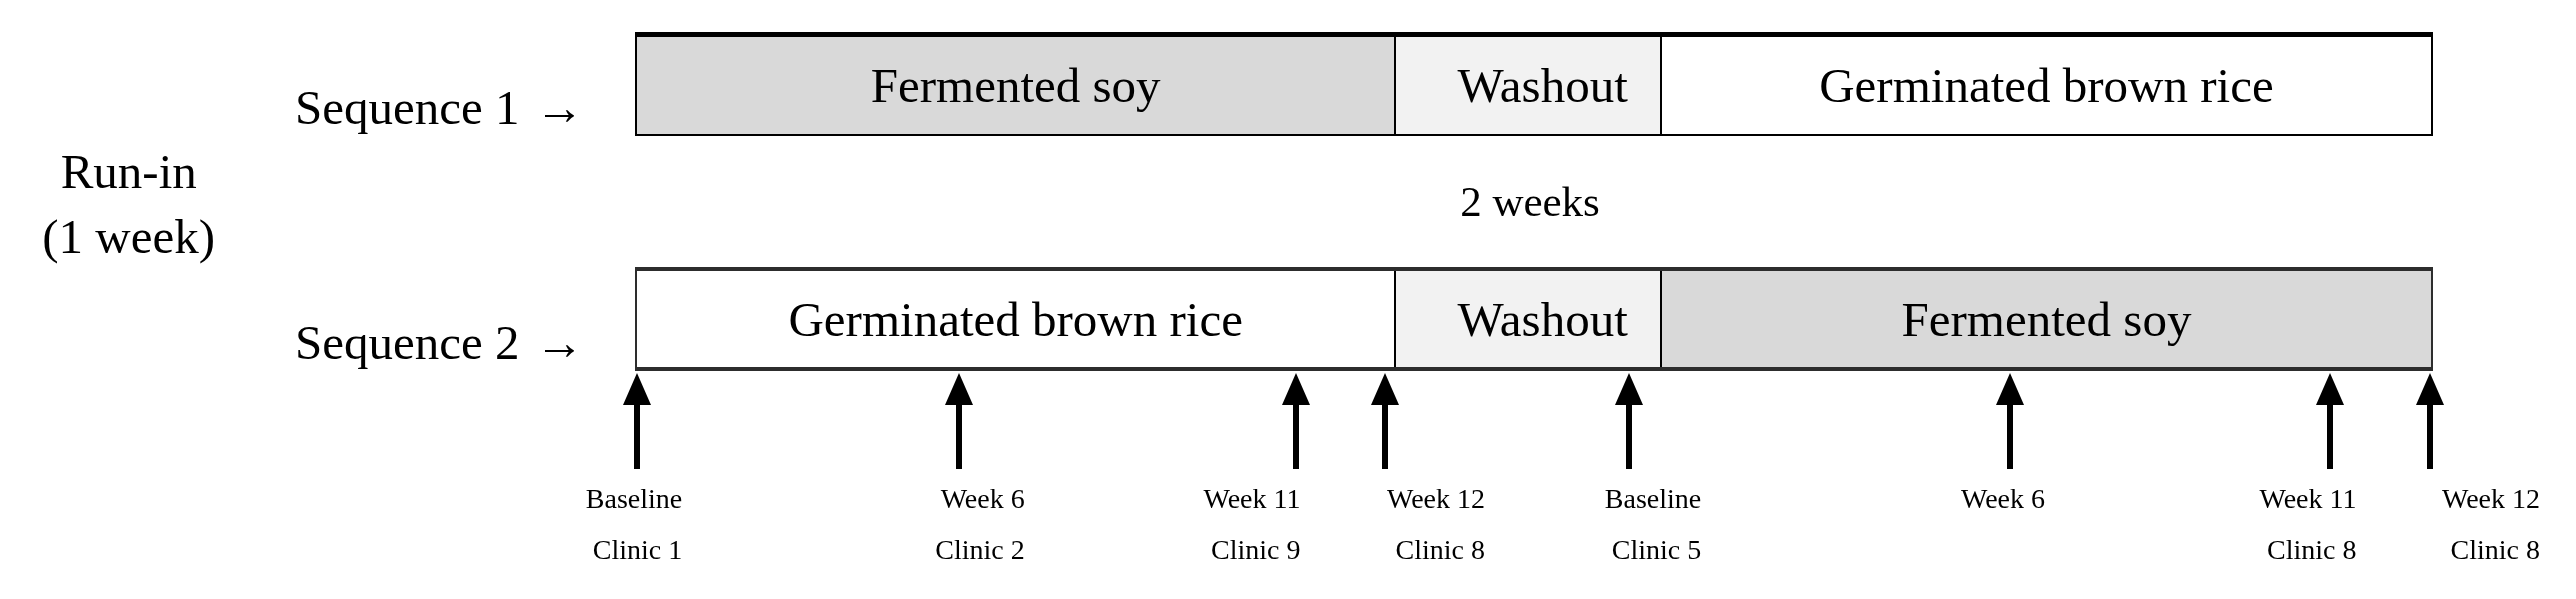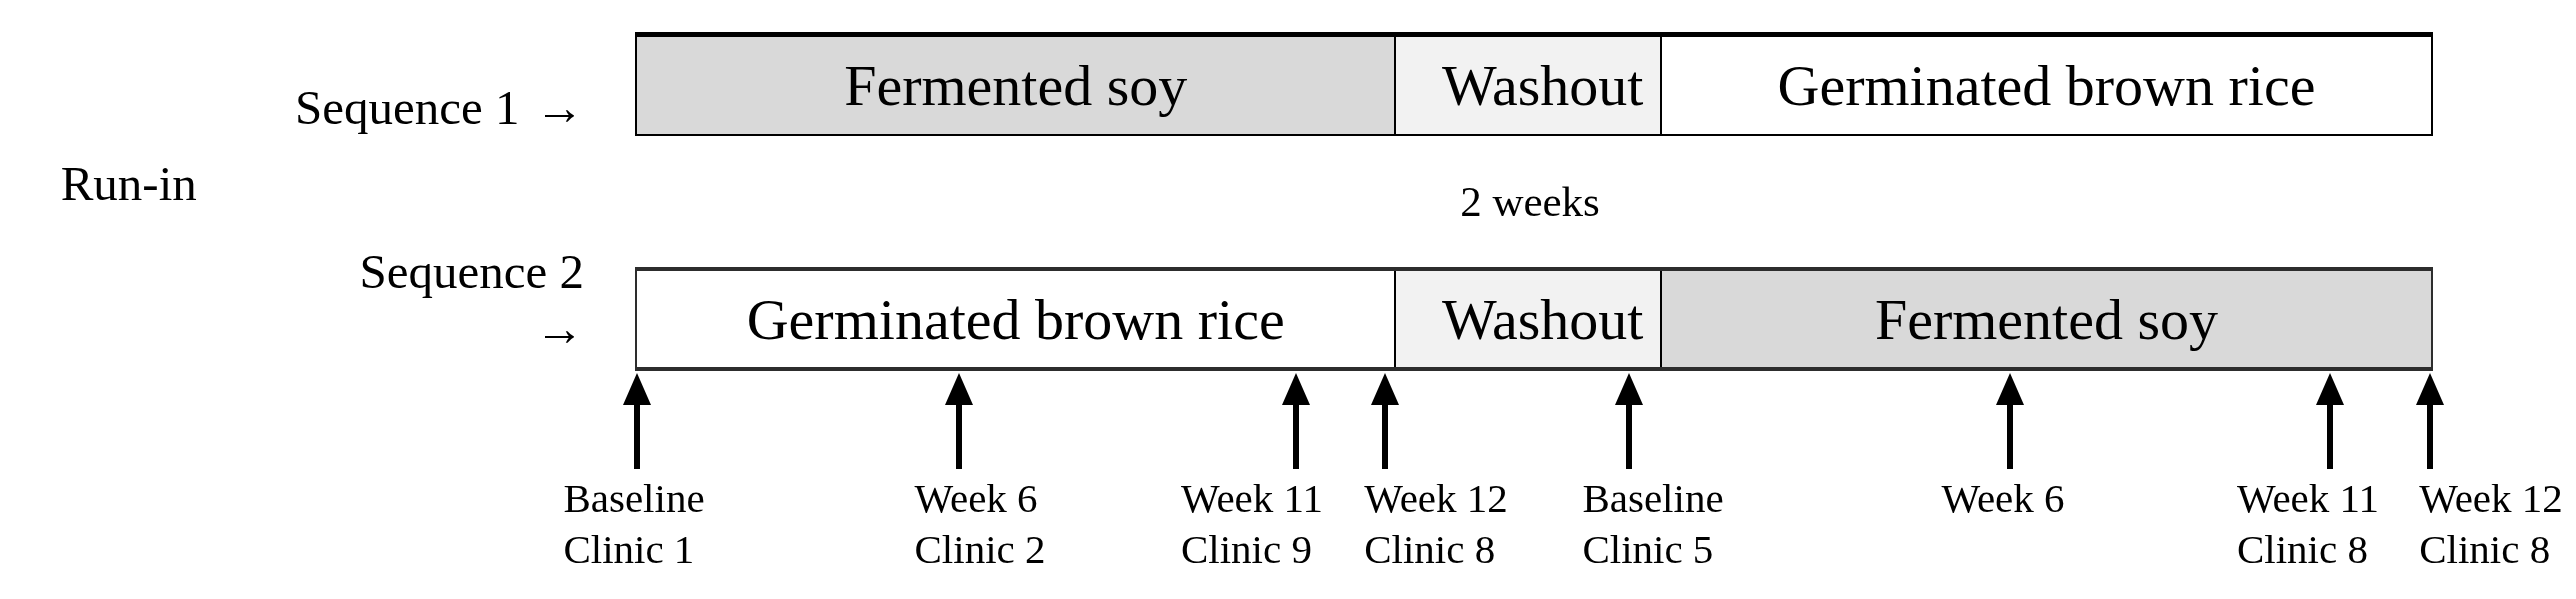--- a/index.html
+++ b/index.html
@@ -13,45 +13,44 @@
     overflow: hidden;
   }
 
   
   .runin {
     position: absolute;
     left: 12.7px; top: 139px; width: 232px;
     text-align: center;
     font-size: 49px; line-height: 65px;
     white-space: nowrap;
-    margin-top: 12px;
   }
   .seq-label {
     position: absolute;
     left: 190px; width: 394px; height: 104px;
     display: flex; align-items: flex-end; justify-content: flex-end;
     font-size: 49px; white-space: nowrap;
   }
   .seq-label.s1 { top: 32px; }
-  .seq-label.s2 { top: 253px; flex-direction: column; }
+  .seq-label.s2 { top: 267px; }
   .seq-label .arrow-glyph { margin-left: 15.5px; }
 
   
   .bar {
     position: absolute;
     left: 635px; width: 1798px; height: 104px;
     box-sizing: border-box;
     border: 2.8px solid #000000;
     display: flex;
   }
   .bar.b1 { top: 32px; border-top-width: 5px; }
   .bar.b2 { top: 267px; border-color: #2d2d2d; border-top-width: 4.2px; border-bottom-width: 4.2px; }
   .phase {
     display: flex; align-items: center; justify-content: center;
-    font-size: 58px; white-space: nowrap;
+    font-size: 49px; white-space: nowrap;
     box-sizing: border-box;
   }
   .phase + .phase { border-left: 2.8px solid #000000; }
   .w-a { flex: 1098 0 0; }
   .w-b { flex: 340 0 0; }
   .w-c { flex: 1115 0 0; }
   .fill-soy  { background: #d9d9d9; }
   .fill-wash { background: #f2f2f2; padding-left: 29px; }
   .fill-rice { background: #ffffff; }
 
@@ -77,32 +76,33 @@
     border-right: 14px solid transparent;
     border-bottom: 32px solid #000000;
   }
   .tl-arrow .shaft { width: 5.6px; height: 64px; background: #000000; }
 
   
   .tl-label {
     position: absolute;
     top: 473px;
     transform: translateX(-50%);
-    text-align: left;
-    font-size: 41px; line-height: 51px;
+    text-align: right;
+    font-size: 28px; line-height: 51px;
     white-space: nowrap;
   }
 </style>
 </head>
 <body>
 
 <div class="canvas">
 
   <div class="runin">
     <div>Run-in</div>
+    <div>(1 week)</div>
   </div>
 
   <div class="seq-label s1">
     <span>Sequence 1</span>
     <span class="arrow-glyph">→</span>
   </div>
 
   <div class="bar b1">
     <div class="phase w-a fill-soy">Fermented soy</div>
     <div class="phase w-b fill-wash">Washout</div>

